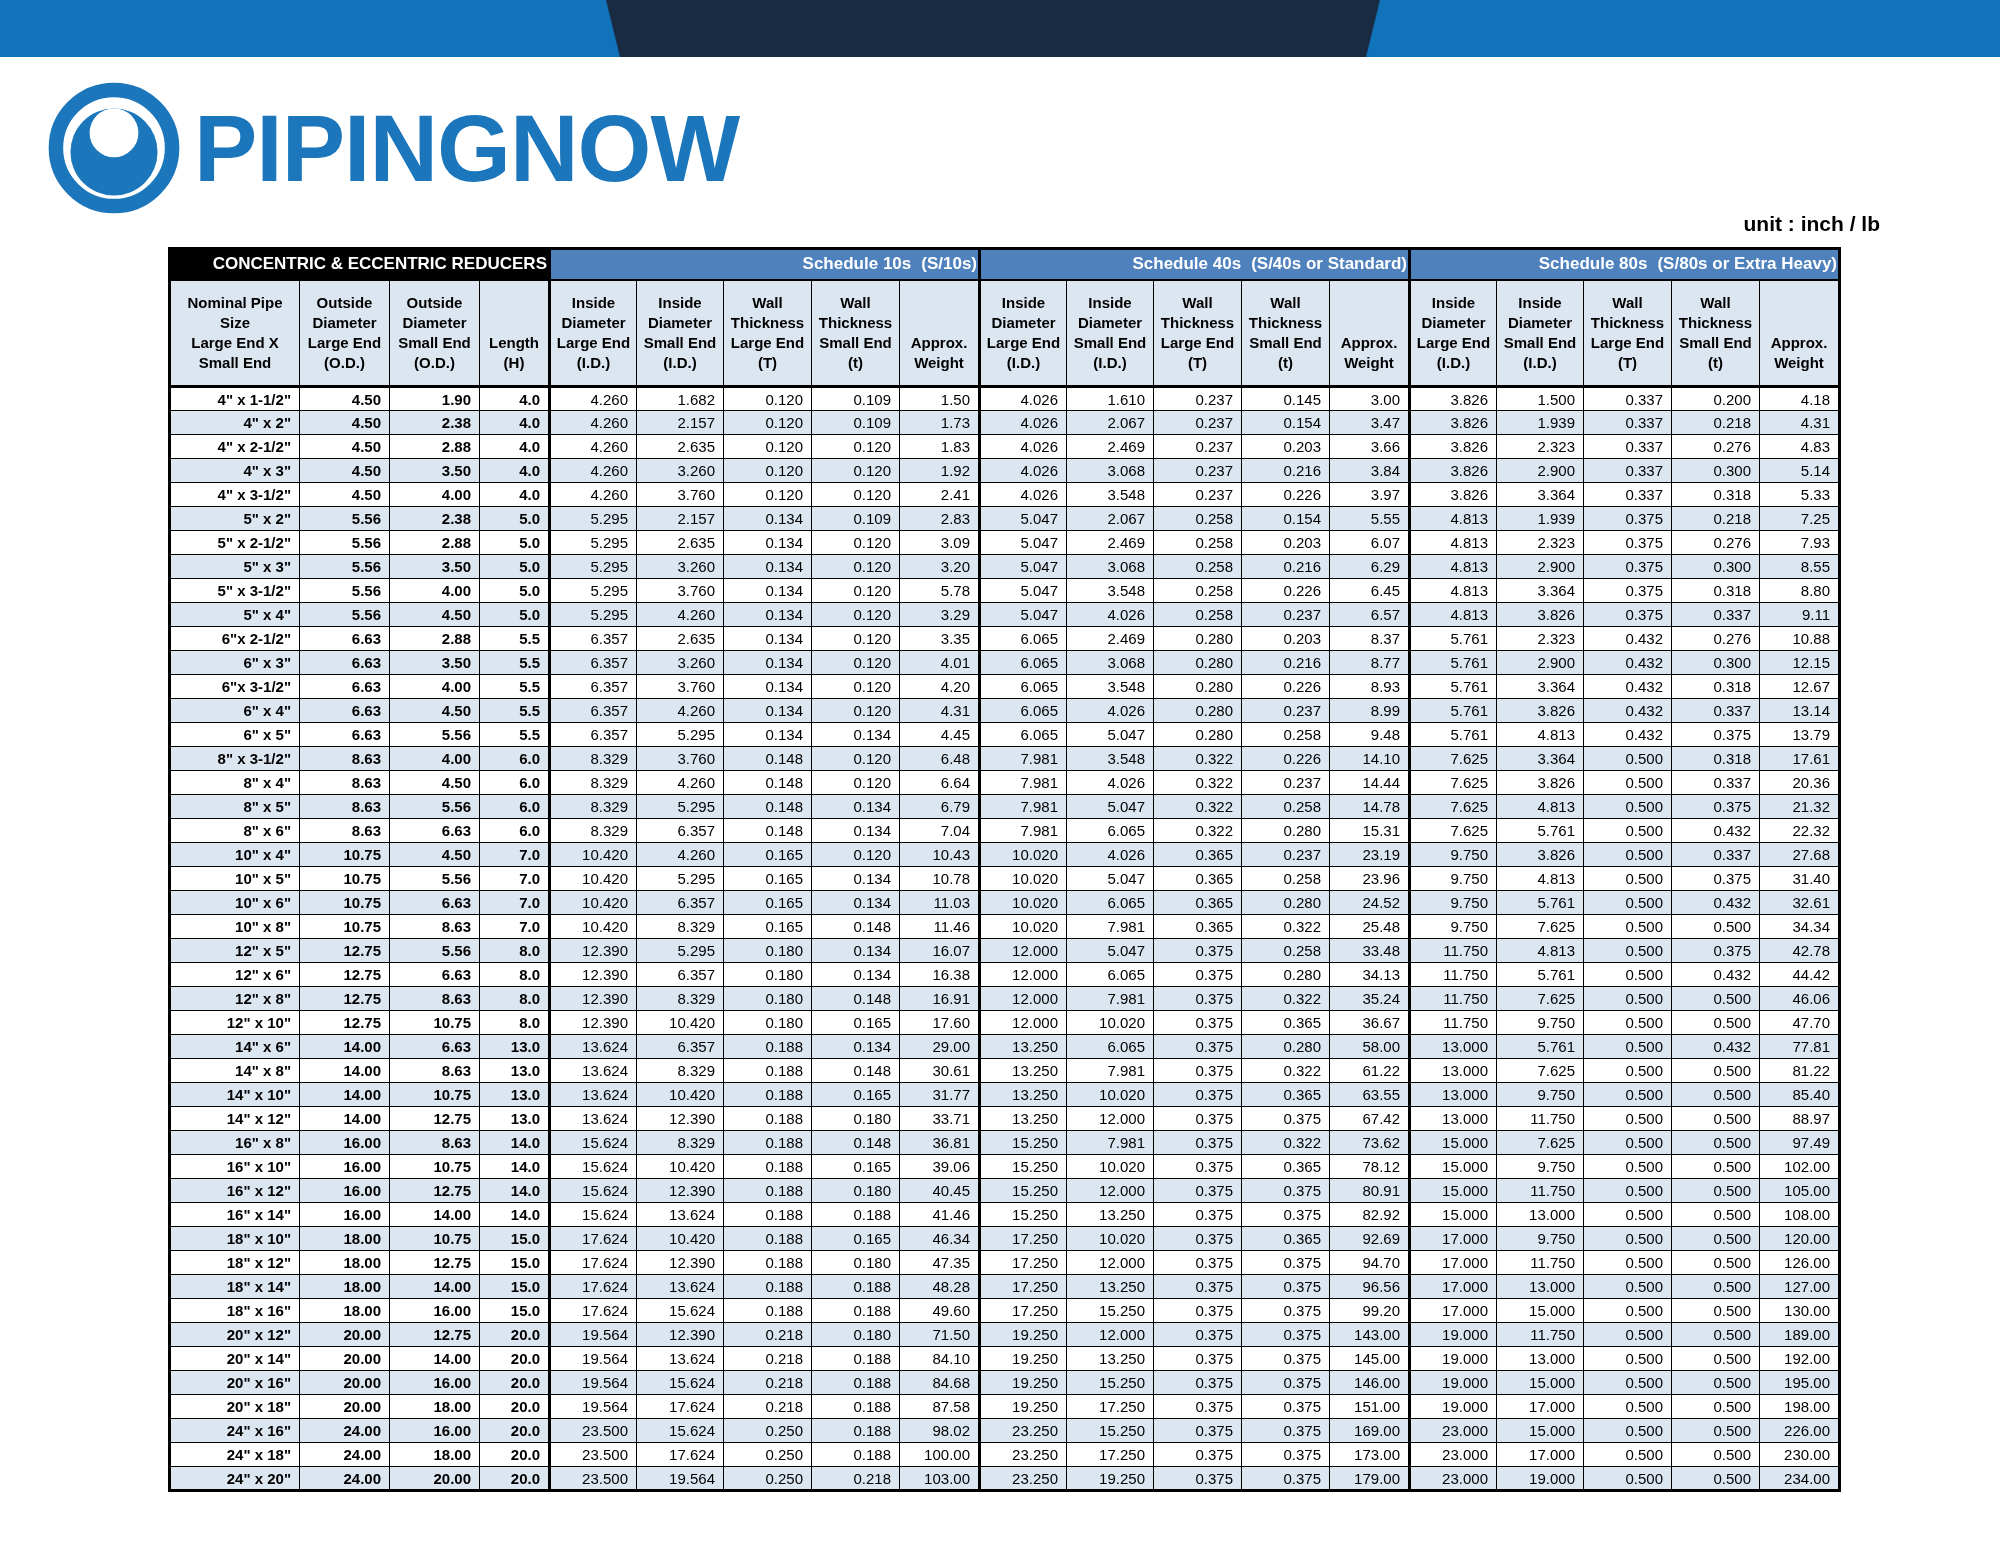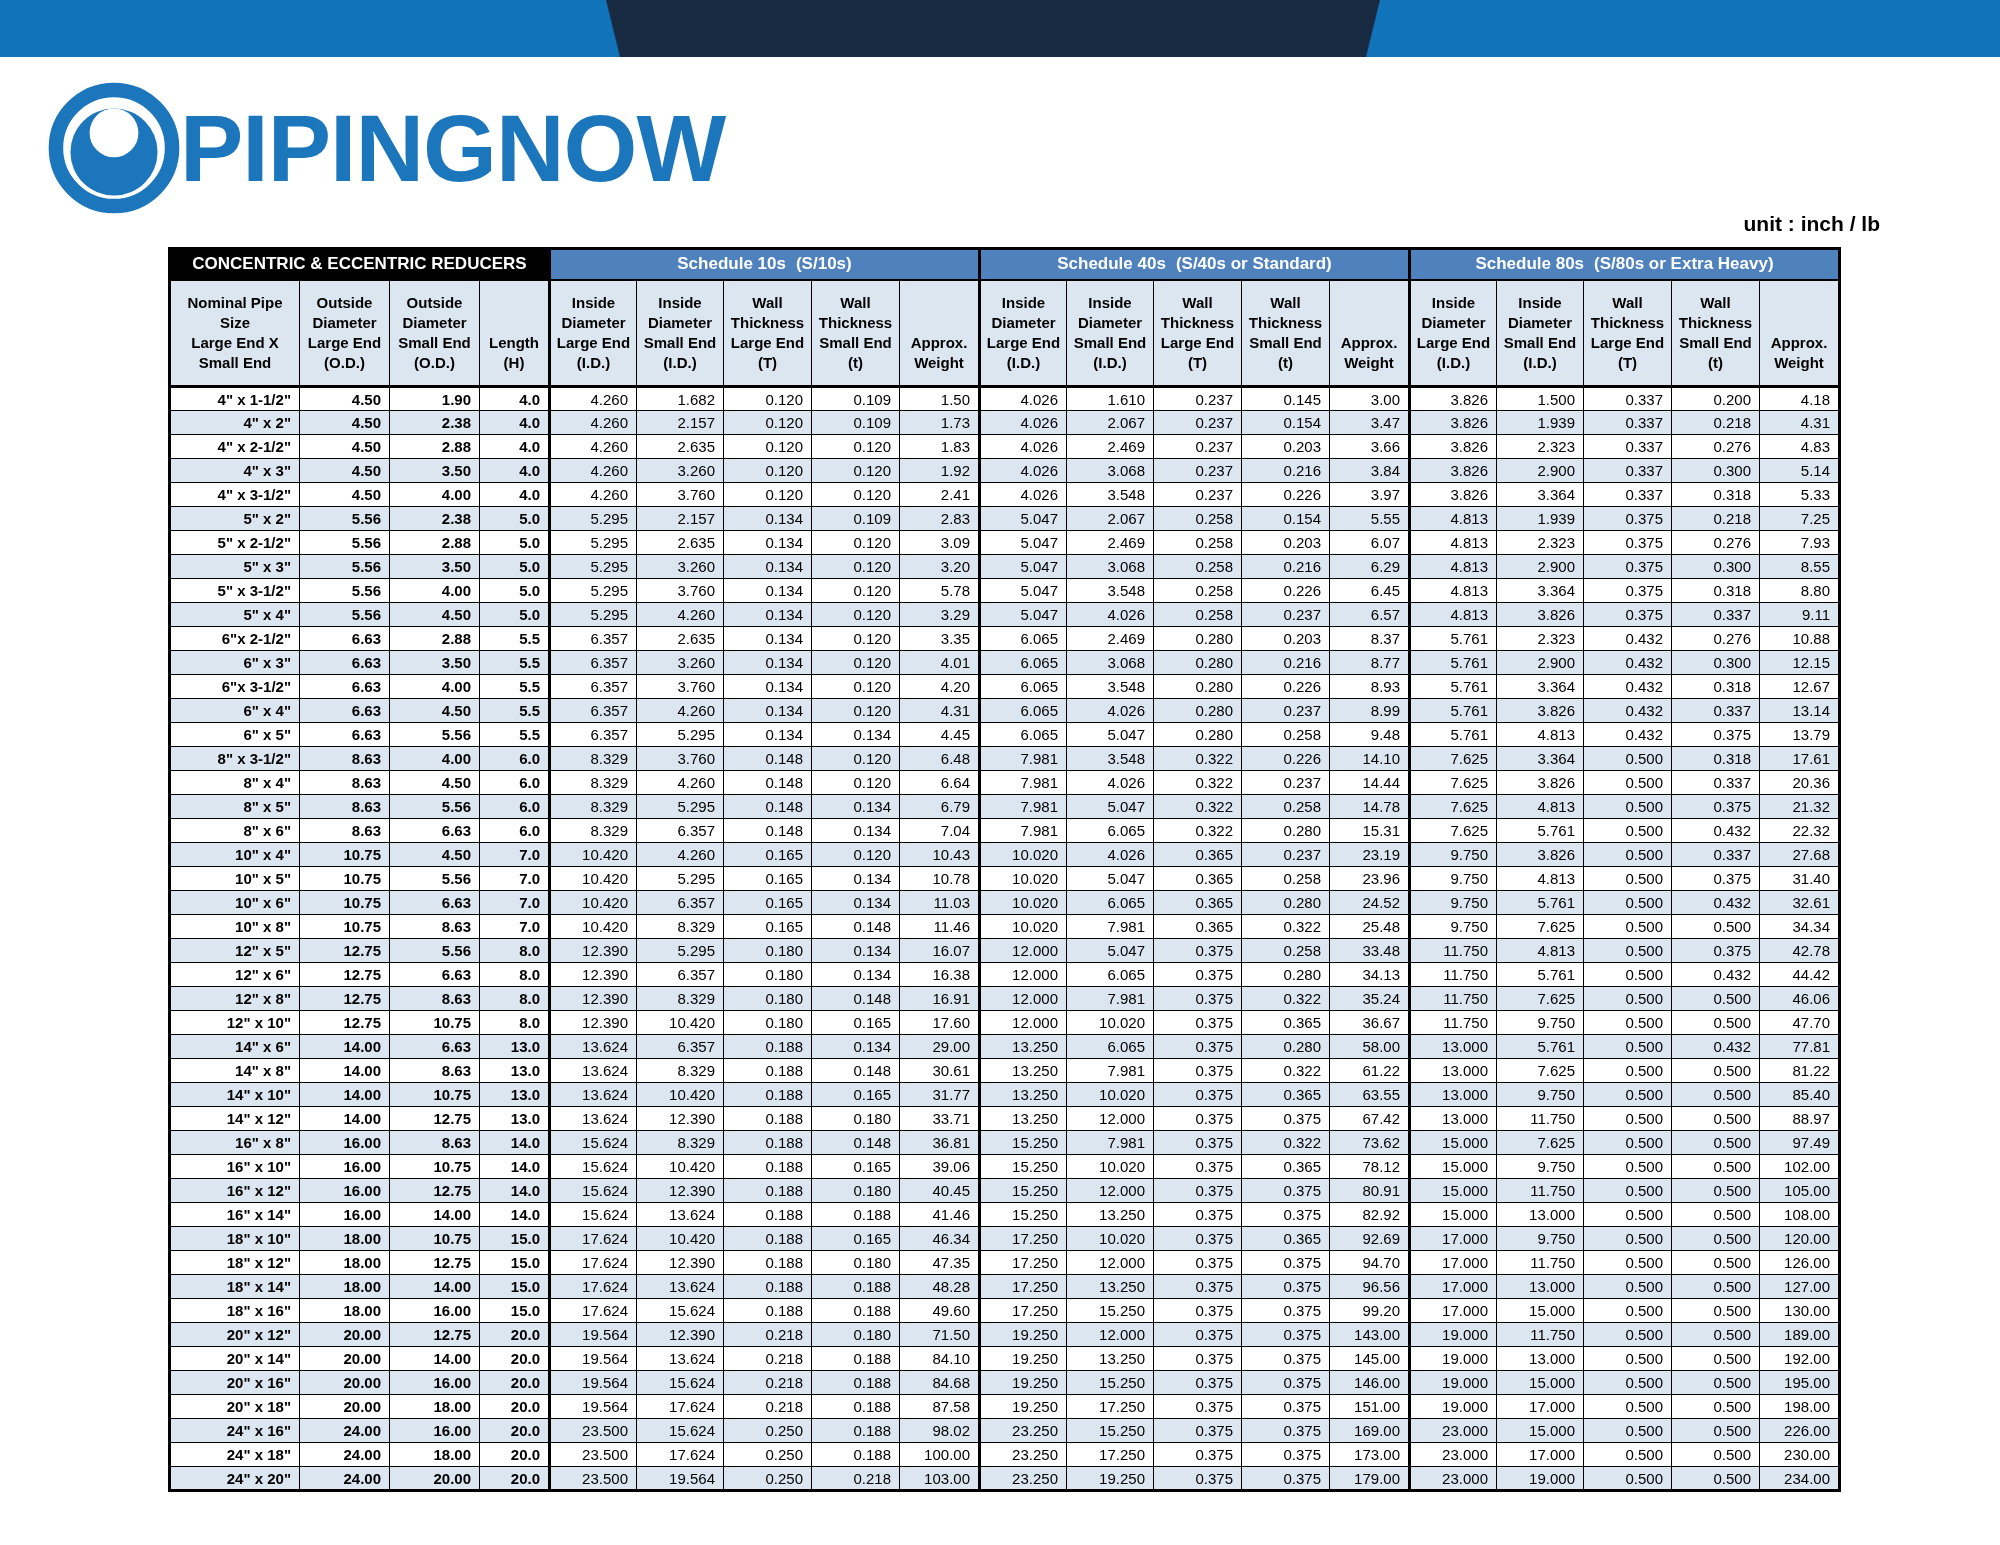--- a/index.html
+++ b/index.html
@@ -5,34 +5,34 @@
   html,body{margin:0;padding:0;}
   body{
     width:2000px;height:1545px;position:relative;background:#ffffff;
     font-family:"Liberation Sans", sans-serif;color:#000;
   }
   
   .banner{position:absolute;top:0;left:0;width:2000px;height:57px;background:#1173b9;}
   .banner-navy{position:absolute;top:0;left:606px;width:774px;height:57px;background:#182b42;
     clip-path:polygon(0 0,100% 0,calc(100% - 14px) 100%,14px 100%);}
   
-  .logo{position:absolute;top:82px;left:48px;display:flex;align-items:center;}
+  .logo{position:absolute;top:82px;left:48px;display:flex;align-items:center;gap:14px;}
   .logo-icon{width:132px;height:132px;display:block;}
   .wordmark{font-size:95px;font-weight:bold;color:#1b76bc;letter-spacing:-1px;line-height:132px;}
   
   .unit-label{position:absolute;top:212px;right:120px;font-size:21px;font-weight:bold;}
   
   table.spec{
     position:absolute;left:168px;top:247px;border-collapse:collapse;table-layout:fixed;
     border:3px solid #000;
   }
   table.spec th, table.spec td{border:1px solid #000;overflow:hidden;}
   
   tr.hdr1{height:31px;}
-  tr.hdr1 th{font-size:17px;font-weight:bold;color:#fff;text-align:center;border-bottom:2px solid #000;}
+  tr.hdr1 th{font-size:17px;font-weight:bold;color:#fff;text-align:right;border-bottom:2px solid #000;}
   th.title-cell{background:#000000;}
   th.sched-cell{background:#4f81bd;}
   th.sched-cell .sublab{margin-left:10px;}
   
   tr.hdr2{height:107px;}
   tr.hdr2 th{
     background:#dce6f1;font-size:15px;font-weight:bold;line-height:20px;
     text-align:center;vertical-align:middle;white-space:pre-line;border-bottom:3px solid #000;
   }
   tr.hdr2 th.vbot{vertical-align:bottom;padding-bottom:12px;}

